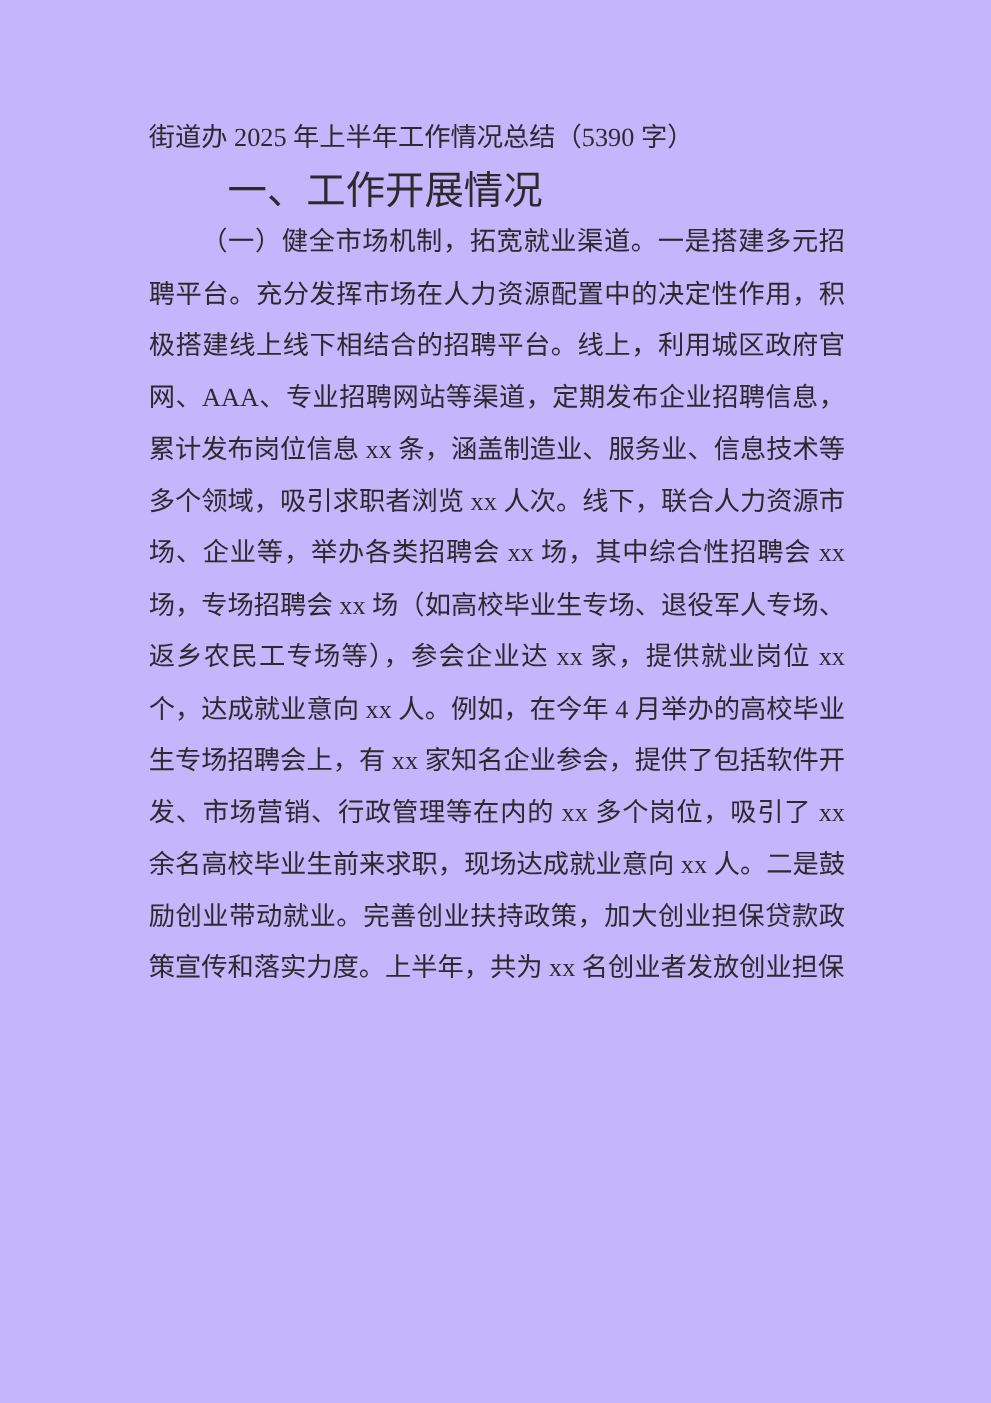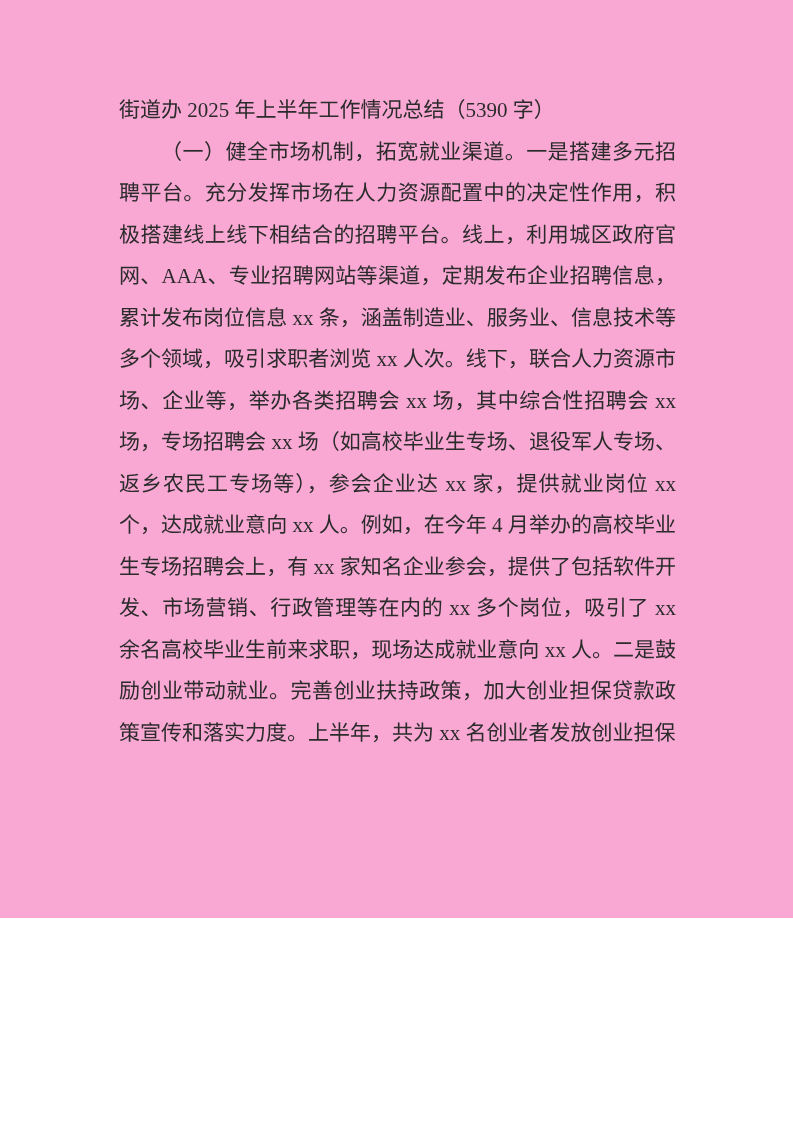--- a/index.html
+++ b/index.html
@@ -3,22 +3,22 @@
 <meta charset="utf-8">
 <style>
   html, body {
     margin: 0;
     padding: 0;
     background: #ffffff;
   }
   .page {
     position: relative;
     width: 793px;
-    height: 918px;
-    background: #f9a8d4;
+    height: 1122px;
+    background: #c4b5fd;
     overflow: hidden;
   }
   .content {
     position: absolute;
     left: 119px;
     top: 90px;
     width: 557px;
     height: 918px;
     overflow: hidden;
     font-family: "Liberation Serif", "DejaVu Serif", serif;
@@ -46,15 +46,16 @@
     font-weight: normal;
     text-align: left;
   }
 </style>
 </head>
 <body>
 
 <div class="page">
   <div class="content">
     <h1 class="doc-title">街道办 2025 年上半年工作情况总结（5390 字）</h1>
+    <h2 class="section-heading">一、工作开展情况</h2>
     <p class="para">（一）健全市场机制，拓宽就业渠道。一是搭建多元招聘平台。充分发挥市场在人力资源配置中的决定性作用，积极搭建线上线下相结合的招聘平台。线上，利用城区政府官网、AAA、专业招聘网站等渠道，定期发布企业招聘信息，累计发布岗位信息 xx 条，涵盖制造业、服务业、信息技术等多个领域，吸引求职者浏览 xx 人次。线下，联合人力资源市场、企业等，举办各类招聘会 xx 场，其中综合性招聘会 xx 场，专场招聘会 xx 场（如高校毕业生专场、退役军人专场、返乡农民工专场等），参会企业达 xx 家，提供就业岗位 xx 个，达成就业意向 xx 人。例如，在今年 4 月举办的高校毕业生专场招聘会上，有 xx 家知名企业参会，提供了包括软件开发、市场营销、行政管理等在内的 xx 多个岗位，吸引了 xx 余名高校毕业生前来求职，现场达成就业意向 xx 人。二是鼓励创业带动就业。完善创业扶持政策，加大创业担保贷款政策宣传和落实力度。上半年，共为 xx 名创业者发放创业担保</p>
   </div>
 </div>
 
 </body></html>

